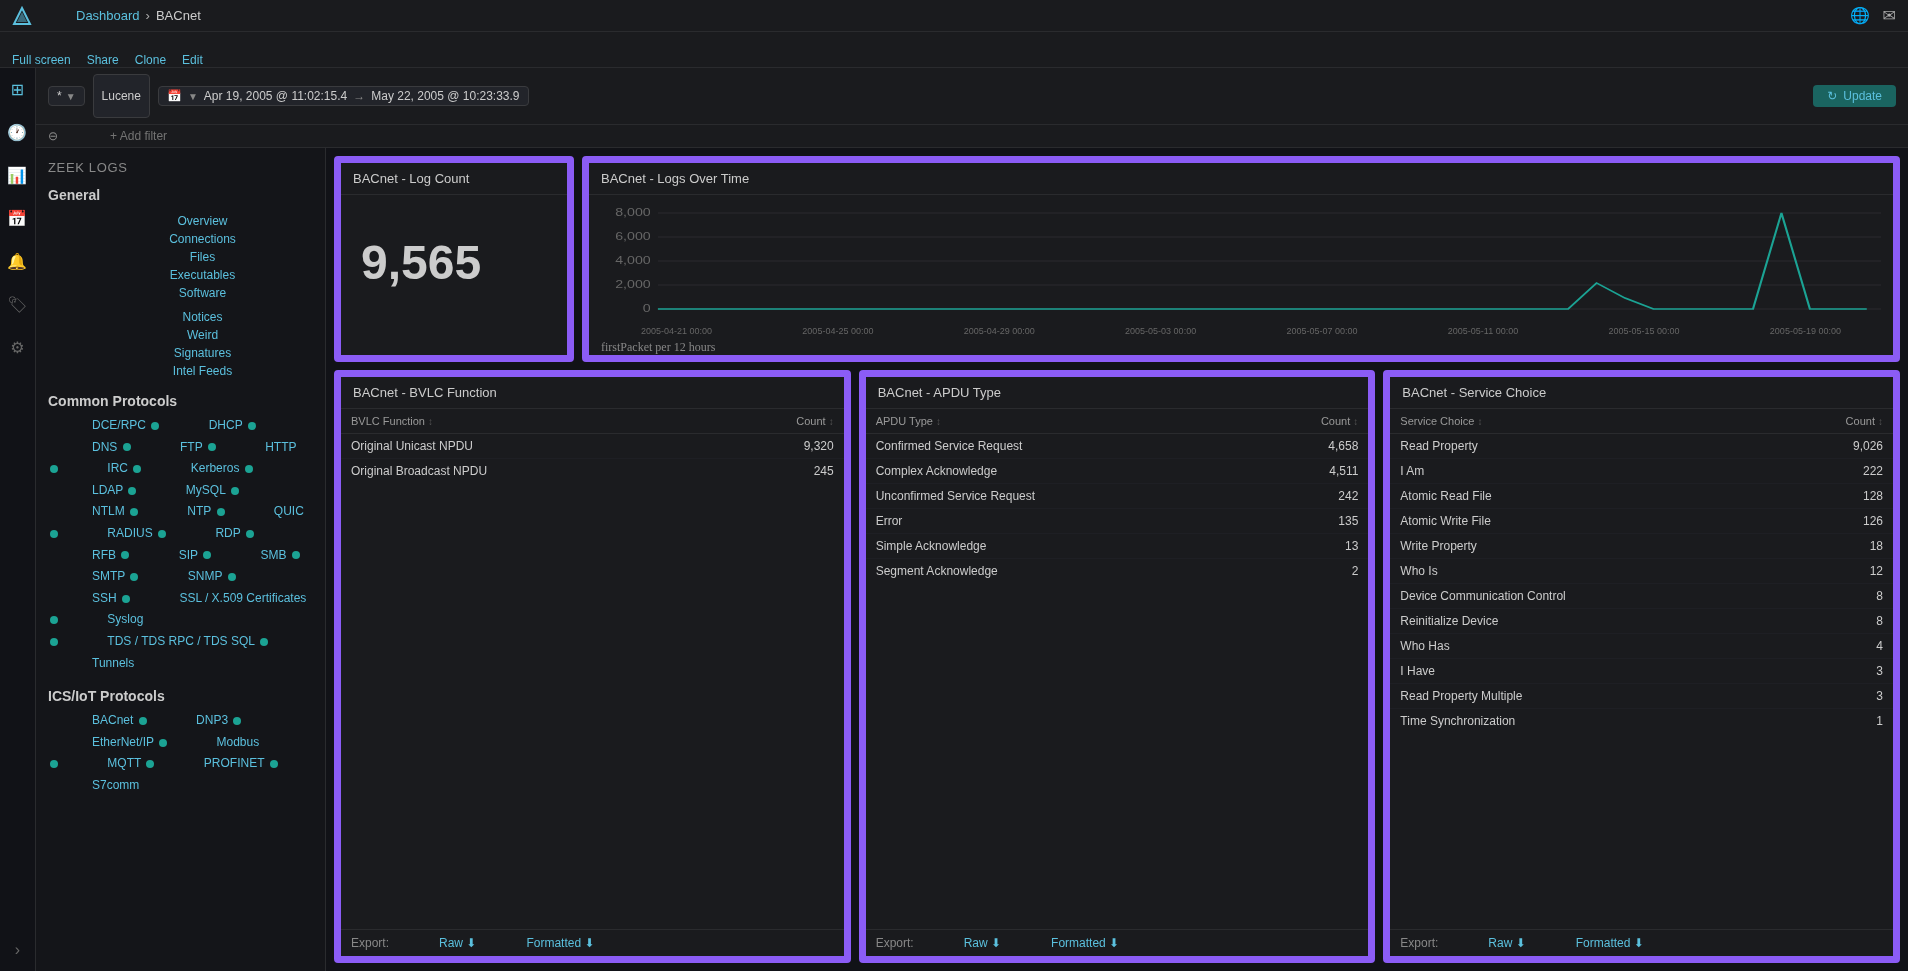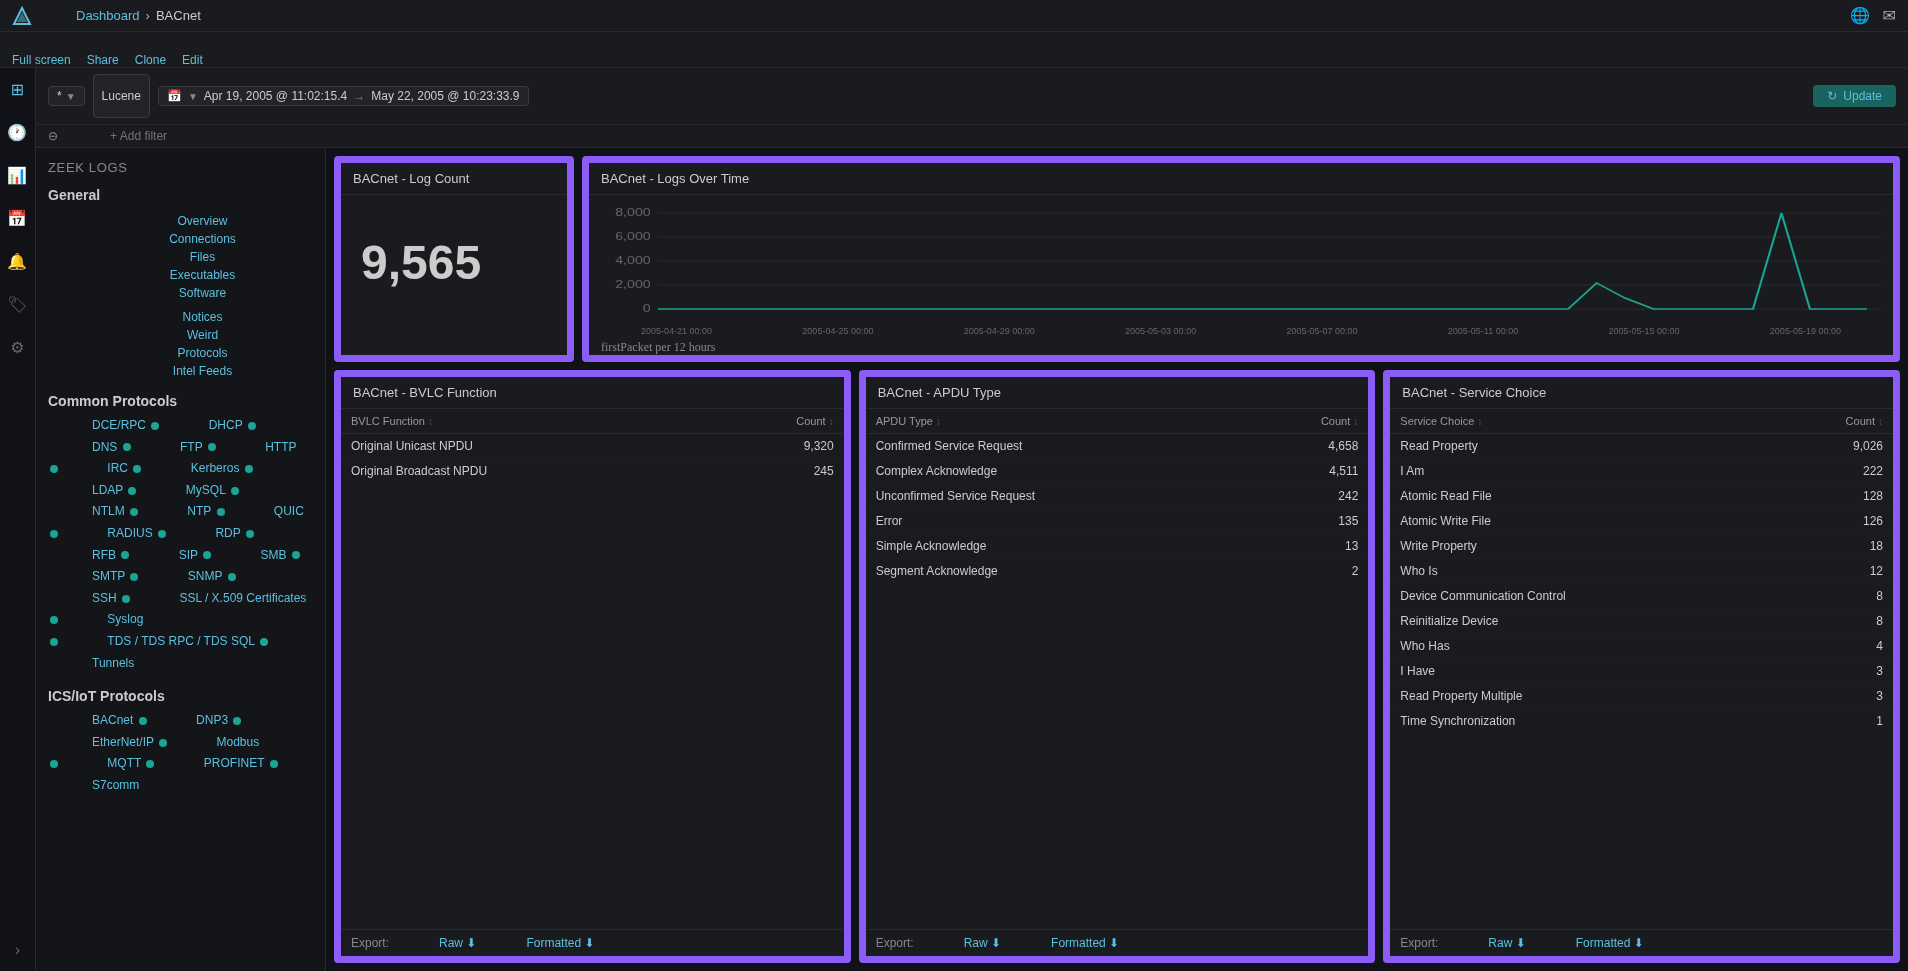--- a/index.html
+++ b/index.html
@@ -195,21 +195,21 @@
         <div class="sidebar-links">
           <a>Overview</a>
           <a>Connections</a>
           <a>Files</a>
           <a>Executables</a>
           <a>Software</a>
         </div>
         <div class="sidebar-links">
           <a>Notices</a>
           <a>Weird</a>
-          <a>Protocols</a>
+          <a>Signatures</a>
           <a>Intel Feeds</a>
         </div>
 
         <h3>Common Protocols</h3>
         <div class="protocol-list">
           <a>DCE/RPC</a> <span class="dot teal"></span>
           <a>DHCP</a> <span class="dot teal"></span>
           <a>DNS</a> <span class="dot teal"></span>
           <a>FTP</a> <span class="dot teal"></span>
           <a>HTTP</a><br>

